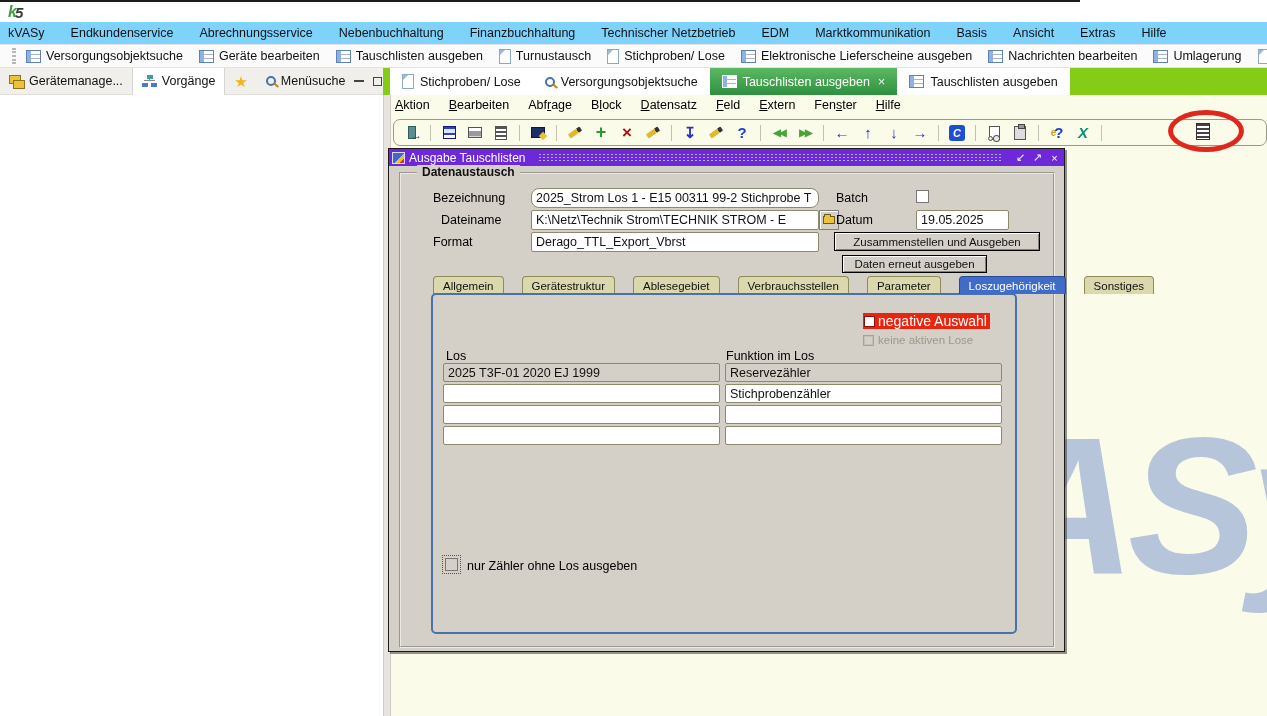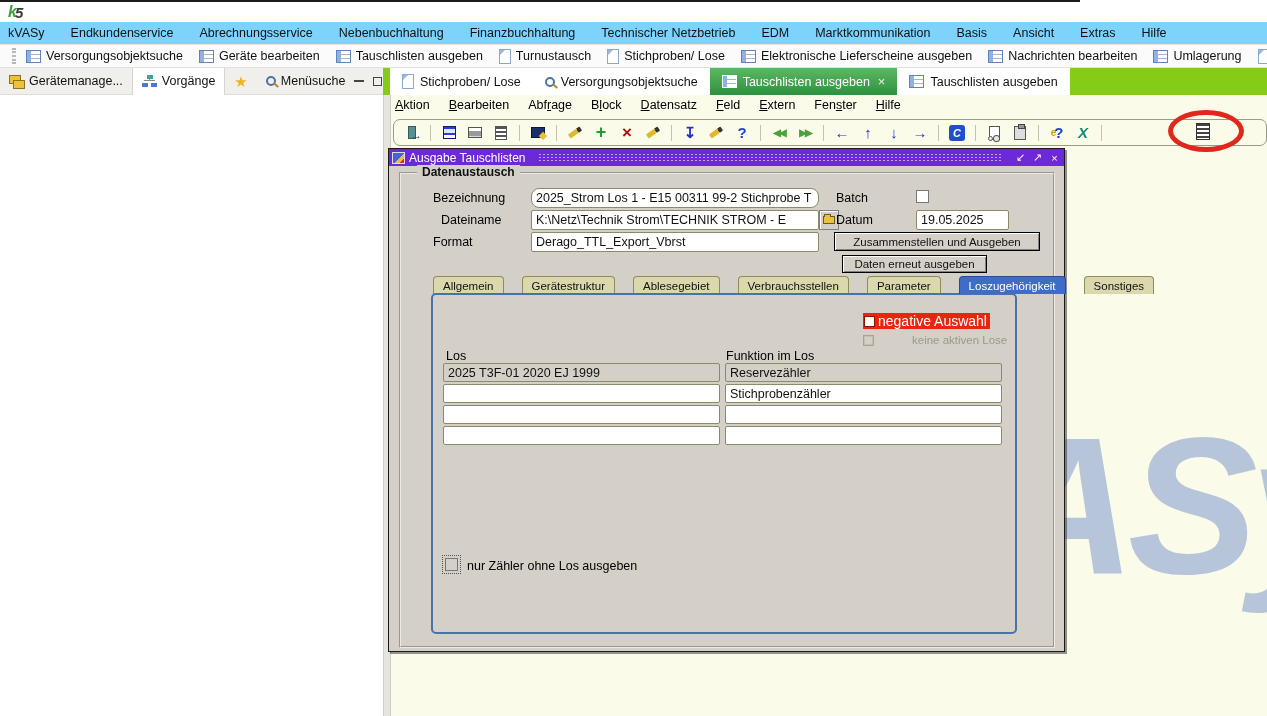--- a/index.html
+++ b/index.html
@@ -119,21 +119,21 @@
   .tabstrip { left:44px; top:108px; height:20px; display:flex; align-items:flex-end; gap:18px; }
   .tab { background:#dbd8ad; border:1px solid #8f8c5a; border-bottom:0; border-radius:4px 4px 0 0; padding:3px 9px 2px 9px; font-size:11.5px; white-space:nowrap; }
   .tab.active { background:#3e6cc8; color:#fff; border-color:#2a4a92; position:relative; z-index:2; }
   .tabpanel { left:42px; top:127px; width:586px; height:341px; background:#d4d0c8; border:2px solid #4a72aa; border-radius:5px; }
 
   .neg-box { left:430px; top:18px; height:16px; background:#e8250e; display:flex; align-items:center; gap:3px; padding:0 3px 0 1px; }
   .neg-box .cb { width:11px; height:11px; background:#fff; border:1px solid #901008; }
   .neg-box .lbl { color:#fff; font-size:14px; white-space:nowrap; }
   .dis-box { left:430px; top:38px; height:14px; display:flex; align-items:center; gap:4px; }
   .dis-box .cb { width:11px; height:11px; background:#d4d0c8; border:1px solid #a8a494; box-shadow:inset 0 0 0 1px #c4c0b4; }
-  .dis-box .lbl { color:#9a9a88; font-size:11.5px; white-space:nowrap;margin-left:34px; }
+  .dis-box .lbl { color:#9a9a88; font-size:11.5px; white-space:nowrap; }
 
   .col-header { font-size:12.5px; color:#000; }
   .lrow { width:277px; height:19px; }
   .focus-cb { width:13px; height:13px; background:#d4d0c8; border:1px solid #777; outline:1px dotted #555; outline-offset:2px; }
 </style>
 </head>
 <body>
 
 <div class="page">
 

